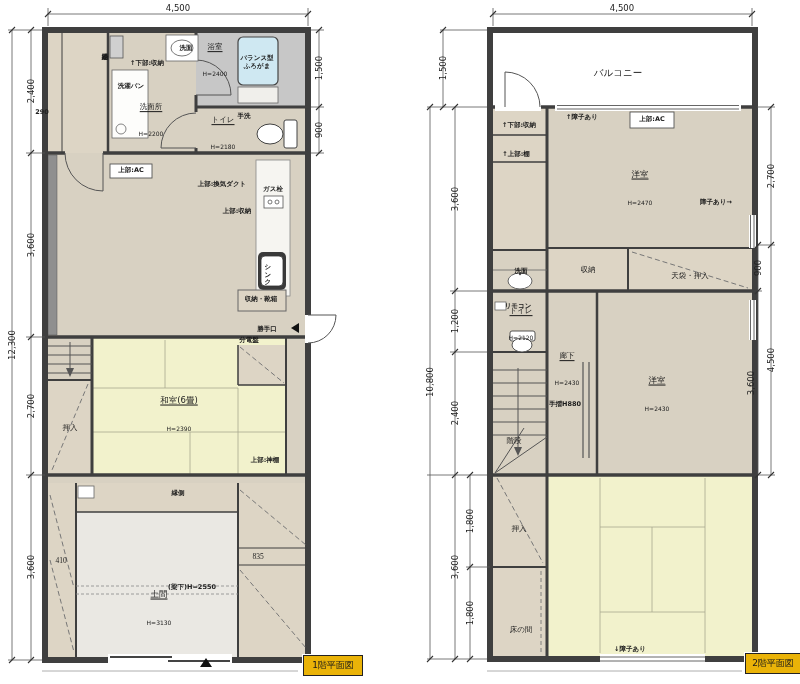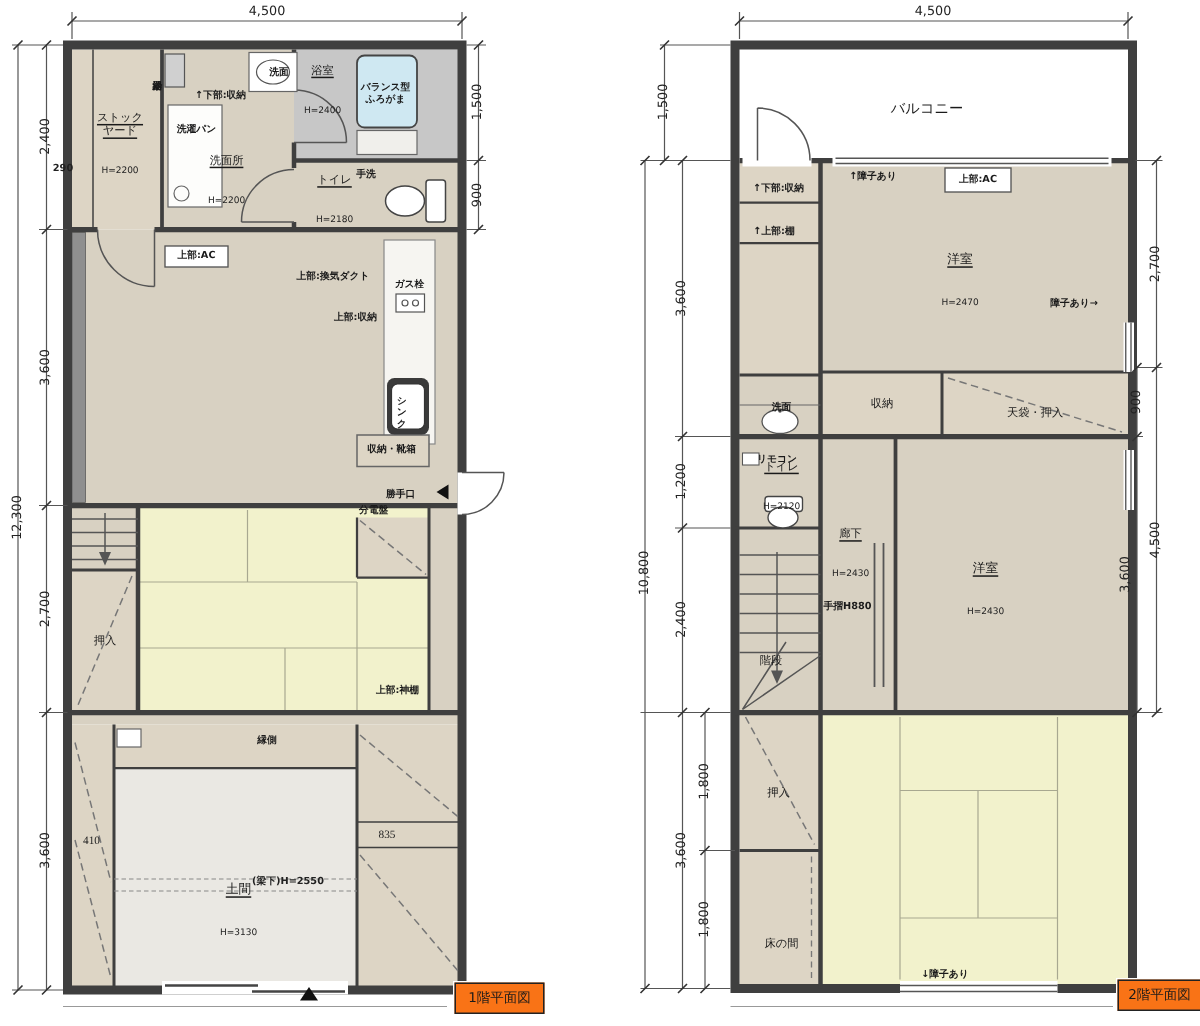--- a/index.html
+++ b/index.html
@@ -10,21 +10,21 @@
        line-height:1.2;color:#1a1a1a;}
   .rot{transform:translate(-50%,-50%) rotate(-90deg);}
   .vert{writing-mode:vertical-rl;text-orientation:upright;}
   .s6{font-size:6.5px;font-weight:bold;}
   .s7{font-size:7.5px;font-family:Liberation Serif, serif;}
   .s8{font-size:8.5px;}
   .s9{font-size:9.5px;}
   .dim{color:#222;}
   .room .rname{text-decoration:underline;text-underline-offset:2px;}
   .room .rh{font-size:6px;color:#222;}
-  .titlebox{position:absolute;border:1.2px solid #222;background:#f97316;display:flex;
+  .titlebox{position:absolute;border:1.2px solid #222;background:#eab308;display:flex;
             align-items:center;justify-content:center;font-size:9px;box-shadow:0 0 0 1px #fff;}
 </style>
 </head>
 <body>
 
 <div class="canvas">
 
 <svg class="geo" width="800" height="684" viewBox="0 0 800 684">
 
   <g>
@@ -244,36 +244,35 @@
 <div class="lbl s6" style="left:131px;top:171px">上部:AC</div>
 <div class="lbl s6" style="left:222px;top:185px">上部:換気ダクト</div>
 <div class="lbl s6" style="left:273px;top:190px">ガス栓</div>
 <div class="lbl s6" style="left:237px;top:212px">上部:収納</div>
 <div class="lbl s6 vert" style="left:267px;top:271px">シンク</div>
 <div class="lbl s6" style="left:261px;top:300px">収納・靴箱</div>
 <div class="lbl s6" style="left:267px;top:330px">勝手口</div>
 <div class="lbl s6" style="left:249px;top:341px">分電盤</div>
 <div class="lbl s6" style="left:265px;top:461px">上部:神棚</div>
 
-<div class="lbl room" style="left:80px;top:96px">
-  <div class="rname s7">ストック
-ヤード</div>
-  <div class="rh">H=2200</div>
-</div>
 <div class="lbl room" style="left:151px;top:120px">
   <div class="rname s7">洗面所</div>
   <div class="rh">H=2200</div>
 </div>
 <div class="lbl room" style="left:215px;top:60px">
   <div class="rname s7">浴室</div>
   <div class="rh">H=2400</div>
 </div>
 <div class="lbl room" style="left:223px;top:133px">
   <div class="rname s7">トイレ</div>
   <div class="rh">H=2180</div>
+</div>
+<div class="lbl room" style="left:179px;top:413px">
+  <div class="rname s8">和室(6畳)</div>
+  <div class="rh">H=2390</div>
 </div>
 <div class="lbl room" style="left:159px;top:607px">
   <div class="rname s8">土間</div>
   <div class="rh">H=3130</div>
 </div>
 <div class="lbl s7" style="left:70px;top:427px">押入</div>
 <div class="lbl s6" style="left:178px;top:494px">縁側</div>
 
 <div class="titlebox" style="left:303px;top:655px;width:58px;height:19px">1階平面図</div>
 

